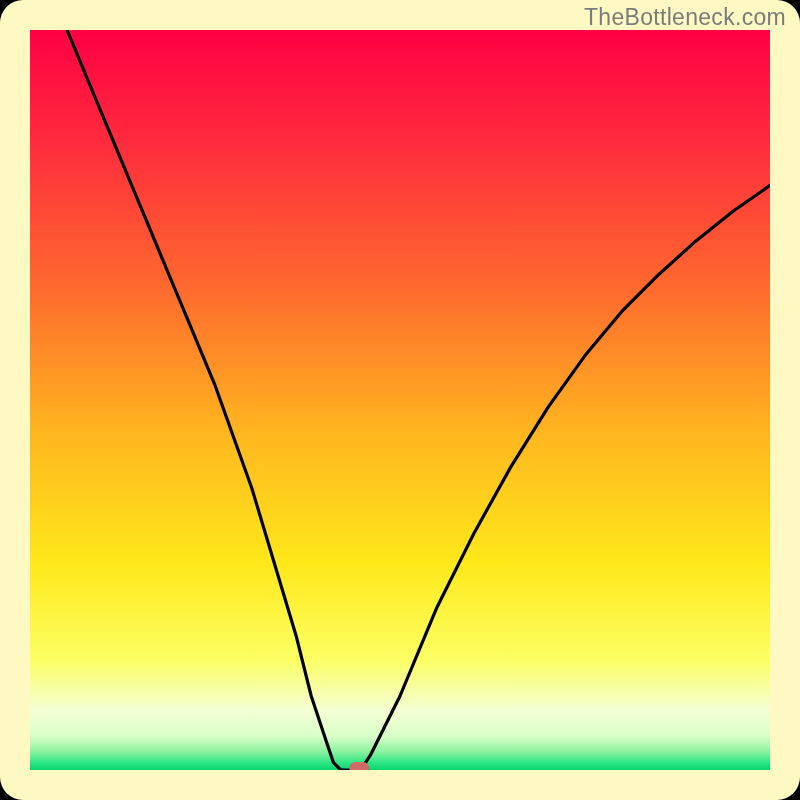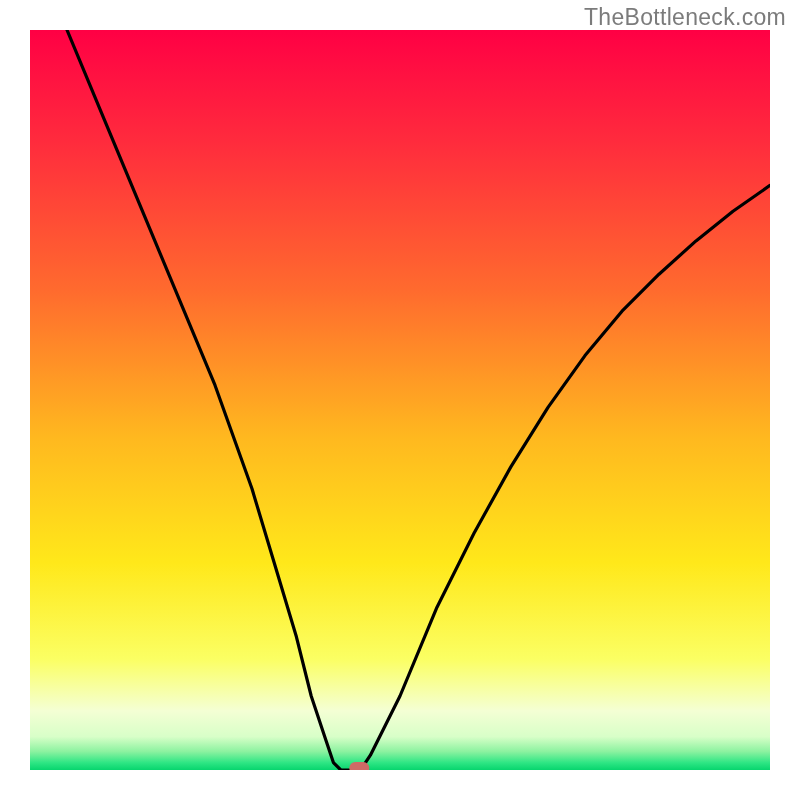--- a/index.html
+++ b/index.html
@@ -8,21 +8,22 @@
     width: 800px;
     height: 800px;
     overflow: hidden;
     background: #000;
     font-family: Arial, Helvetica, sans-serif;
   }
   .frame {
     position: relative;
     width: 800px;
     height: 800px;
-    background: #ffffff;
+    background: #fef9c3;
+    border-radius: 23px;
   }
   .watermark {
     position: absolute;
     top: 4px;
     right: 14px;
     color: #7b7b7b;
     font-size: 23px;
     font-weight: 500;
     letter-spacing: 0.3px;
     z-index: 5;

